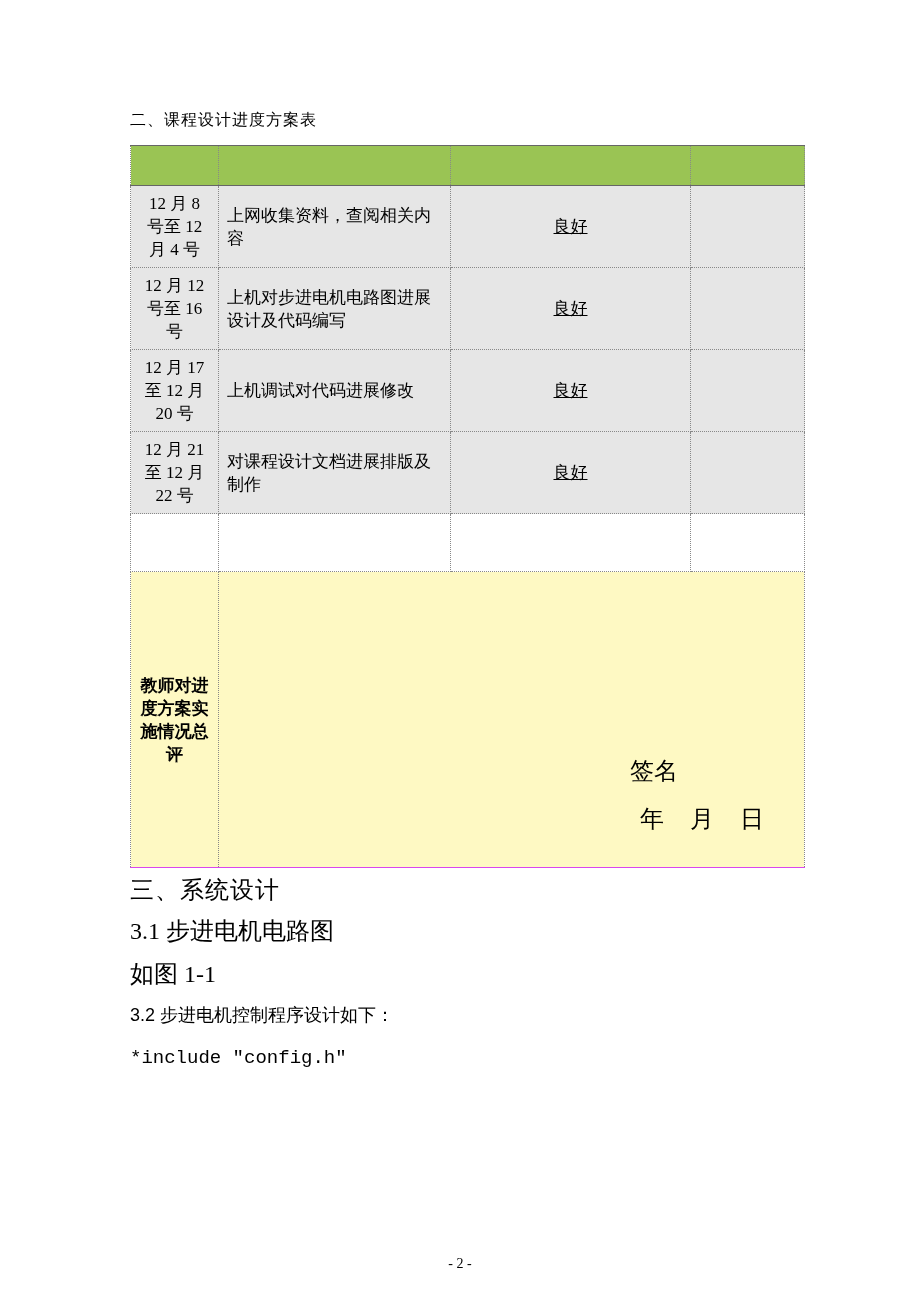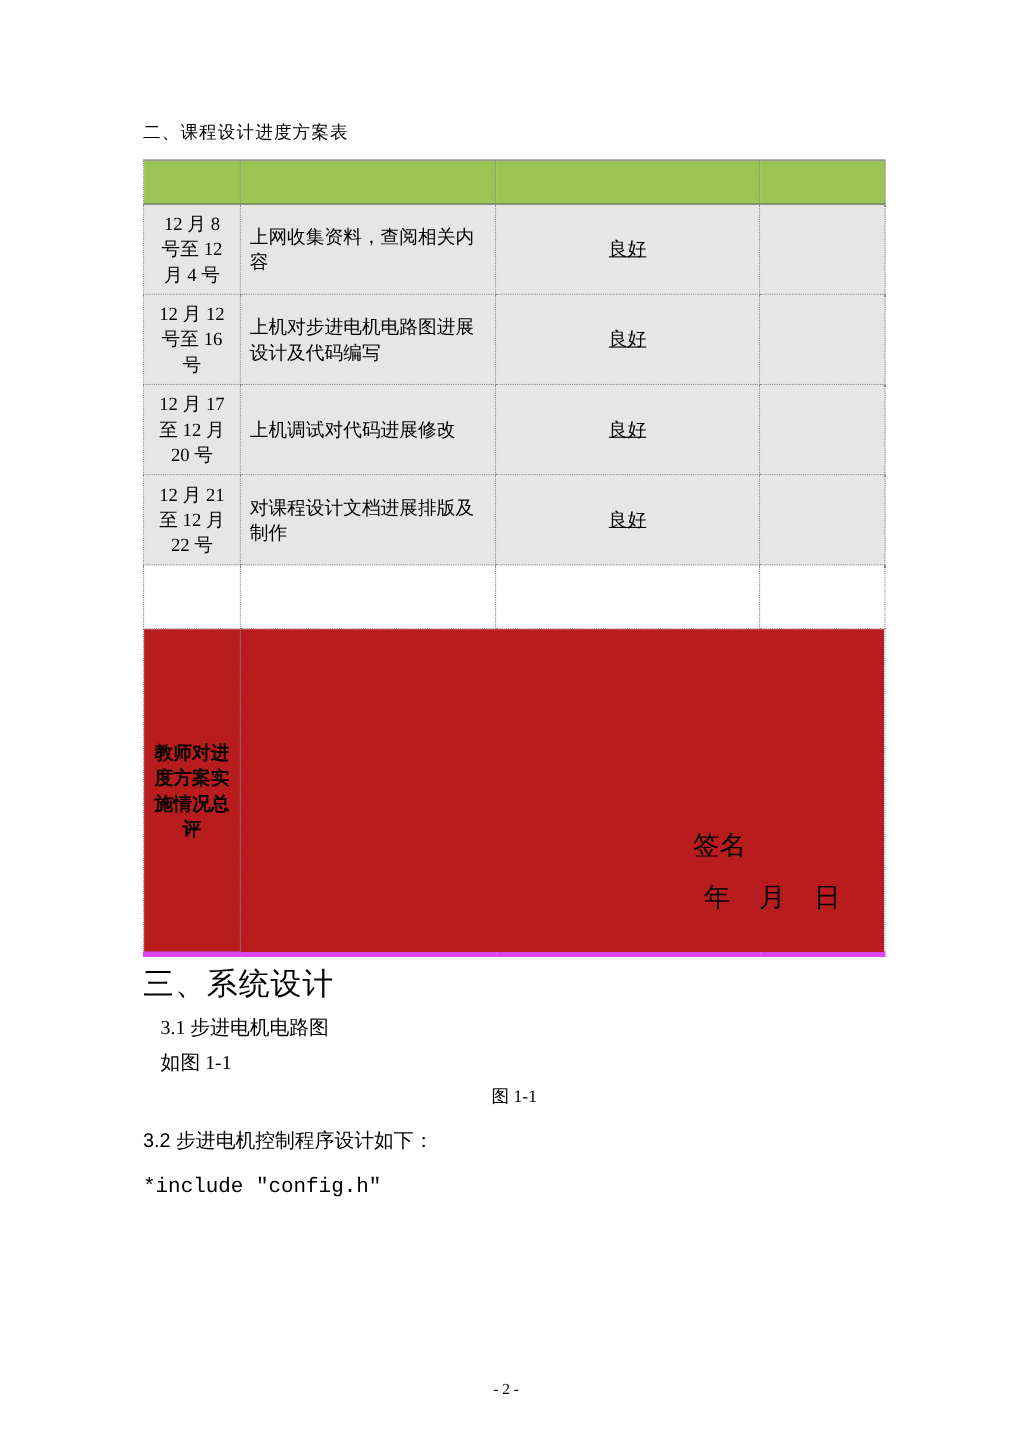--- a/index.html
+++ b/index.html
@@ -1,32 +1,32 @@
 <!DOCTYPE html>
 <html><head>
 <meta charset="utf-8">
 <style>
   * { box-sizing: border-box; margin: 0; padding: 0; }
   html, body { width: 920px; background: #fff; font-family: "SimSun", "宋体", serif; color: #000; }
   .page { width: 920px; min-height: 1302px; padding: 110px 115px 60px 130px; position: relative; }
   .heading-2 { font-size: 16px; font-family: "SimHei", "黑体", sans-serif; margin-bottom: 14px; letter-spacing: 1px; }
-  .heading-3 { font-size: 28px; font-family: "SimHei", "黑体", sans-serif; margin-top: 6px; margin-bottom: 4px; letter-spacing: 1px; }
-  .body-text { font-size: 18px; line-height: 1.8; margin-left: 16px; }
+  .heading-3 { font-size: 24px; font-family: "SimHei", "黑体", sans-serif; margin-top: 6px; margin-bottom: 4px; letter-spacing: 1px; }
+  .body-text { font-size: 24px; line-height: 1.8; }
   .caption { font-size: 16px; text-align: center; margin: 4px 0 10px 0; }
   .sub-heading { font-size: 18px; font-family: "SimHei", "黑体", sans-serif; line-height: 2.2; }
   .code-line { font-size: 19px; font-family: "SimHei", "Courier New", monospace; line-height: 2.4; }
 
   table.sched { width: 100%; border-collapse: collapse; table-layout: fixed; }
   table.sched td { border-left: 1px dotted #888; border-right: 1px dotted #888; border-bottom: 1px dotted #888; font-size: 17px; padding: 6px 8px; vertical-align: middle; }
   table.sched tr.header-row td { background: #9ac454; height: 40px; border-top: 1px solid #666; border-bottom: 1px solid #666; }
   table.sched tr.data-row td { background: #e6e6e6; height: 78px; }
   table.sched tr.data-row td.col-date { text-align: center; }
   table.sched tr.data-row td.col-rating { text-align: center; text-decoration: underline; }
   table.sched tr.empty-row td { background: #fff; height: 58px; }
-  table.sched tr.summary-row td { background: #b91c1c; height: 296px; border-bottom: 5px solid #d946ef; vertical-align: middle; }
+  table.sched tr.summary-row td { background: #fef9c3; height: 296px; border-bottom: 1px solid #d946ef; vertical-align: middle; }
   table.sched tr.summary-row td.col-date { text-align: center; font-weight: bold; font-family: "SimHei","黑体",sans-serif; font-size: 17px; }
   table.sched td.col-date { width: 88px; }
   table.sched td.col-task { width: 232px; }
   table.sched td.col-rating { width: 240px; }
   table.sched td.col-last { width: auto; }
 
   .sig-block { position: absolute; right: 30px; bottom: 24px; font-size: 24px; line-height: 2.0; text-align: left; }
   .sig-block .date-line span { display: inline-block; margin: 0 10px; }
 
   .page-num { position: absolute; bottom: 30px; left: 0; width: 920px; text-align: center; font-size: 14px; font-family: "Times New Roman", serif; }
@@ -91,18 +91,17 @@
           </div>
         </div>
       </td>
     </tr>
   </tbody>
     </table>
 
   <div class="heading-3">三、系统设计</div>
   <div class="body-text">3.1 步进电机电路图</div>
   <div class="body-text">如图 1-1</div>
-  <div class="caption">图 1-1</div>
   <div class="sub-heading">3.2 步进电机控制程序设计如下：</div>
   <div class="code-line">*include  "config.h"</div>
 
   <div class="page-num">- 2 -</div>
 </div>
 
 </body></html>

